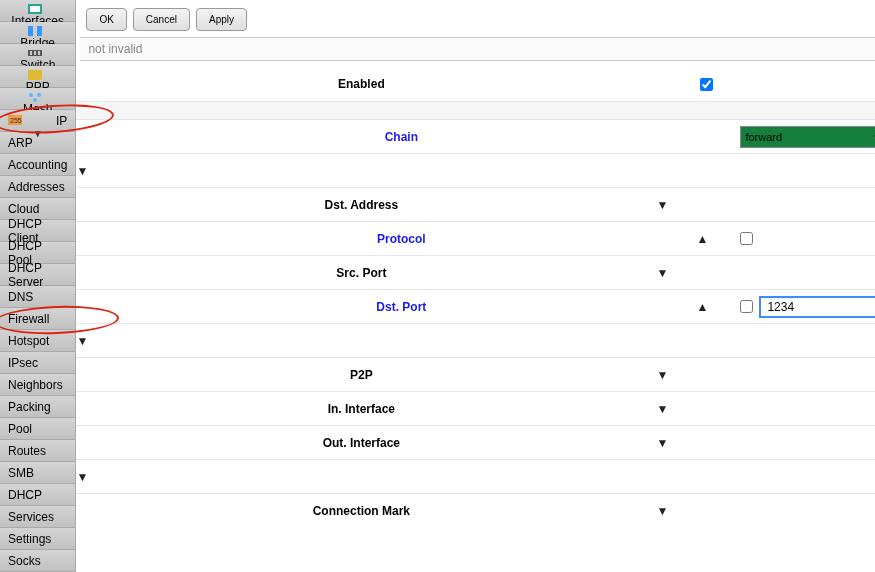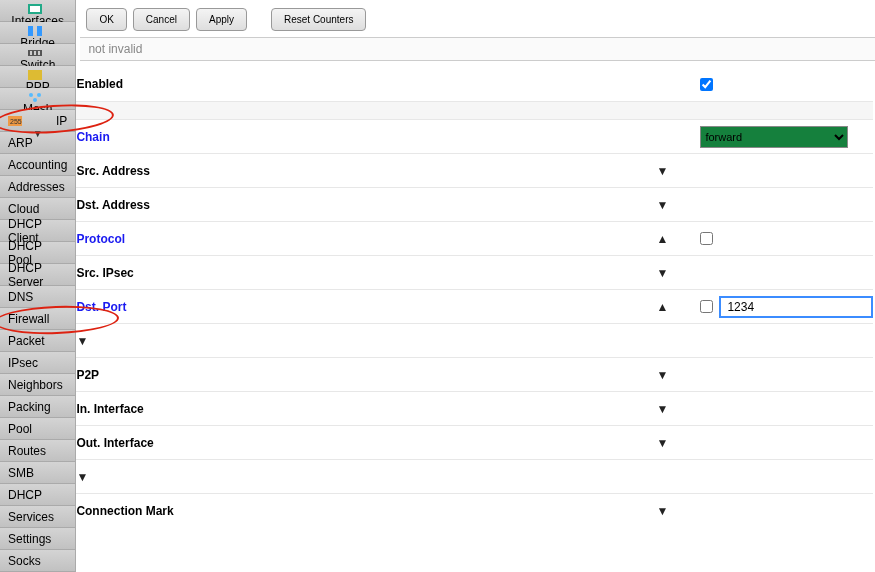--- a/index.html
+++ b/index.html
@@ -91,26 +91,26 @@
     background: #fff;
   }
   .sep-row {
     height: 18px;
     border-top: 1px solid #e7e7e7;
     background: #f6f6f6;
   }
   .row.first { border-top: none; }
   .lbl {
     width: 580px;
-    text-align: left;
+    text-align: center;
     padding-right: 10px;
     font-weight: bold;
     font-size: 12px;
   }
-  .lbl.blue { color: #1a1af0; }
+  .lbl.blue { color: #1a1af0; margin-left: 40px; }
   .toggle-col {
     width: 44px;
     text-align: left;
     display:flex; align-items:center; justify-content:flex-start;
     font-size: 12px;
     color:#222;
   }
   .ctrl {
     flex: 1;
     display: flex;
@@ -199,21 +199,21 @@
       <span class="sb-icon">
         <svg width="14" height="10">
             <circle cx="3" cy="3" r="2" fill="#5bf"></circle>
             <circle cx="11" cy="3" r="2" fill="#5bf"></circle>
             <circle cx="7" cy="8" r="2" fill="#5bf"></circle>
           </svg>
       </span>
       <span>Mesh</span>
     </div>
     <div class="sb-item expanded">
-      <span style="display:flex;align-items:center;gap:28px;">
+      <span style="display:flex;gap:28px;">
         <span class="sb-icon">
           <svg width="14" height="10">
               <rect width="14" height="10" fill="#e94"></rect>
               <text x="2" y="8" font-size="7" fill="#333">255</text>
             </svg>
         </span>
         <span>IP</span>
       </span>
       <span class="chev">▼</span>
     </div>
@@ -239,21 +239,21 @@
     <div class="sb-sub">
         <span>DHCP Server</span>
       </div>
     <div class="sb-sub">
         <span>DNS</span>
       </div>
     <div class="sb-sub">
         <span>Firewall</span>
       </div>
     <div class="sb-sub">
-        <span>Packet</span>
+        <span>Hotspot</span>
       </div>
     <div class="sb-sub">
         <span>IPsec</span>
       </div>
     <div class="sb-sub">
         <span>Neighbors</span>
       </div>
     <div class="sb-sub">
         <span>Packing</span>
       </div>
@@ -279,21 +279,20 @@
         <span>Socks</span>
       </div>
   </div>
 
   <div class="main">
     <div class="toolbar">
       <button class="btn">OK</button>
       <button class="btn">Cancel</button>
       <button class="btn">Apply</button>
       <span class="gap"></span>
-      <button class="btn">Reset Counters</button>
     </div>
 
     <div class="subbar">not invalid</div>
 
     <div class="form">
 
       <div class="row first">
         <div class="lbl">Enabled</div>
         <div class="toggle-col"></div>
         <div class="ctrl">
@@ -307,21 +306,20 @@
         <div class="lbl blue">Chain</div>
         <div class="toggle-col"></div>
         <div class="ctrl">
           <select class="sel">
             <option>forward</option>
           </select>
         </div>
       </div>
 
       <div class="row">
-        <div class="lbl">Src. Address</div>
         <div class="toggle-col">
             <span class="arrow">▼</span>
           </div>
         <div class="ctrl"></div>
       </div>
 
       <div class="row">
         <div class="lbl">Dst. Address</div>
         <div class="toggle-col">
             <span class="arrow">▼</span>
@@ -333,21 +331,21 @@
         <div class="lbl blue">Protocol</div>
         <div class="toggle-col">
             <span class="arrow">▲</span>
           </div>
         <div class="ctrl">
           <input type="checkbox" class="chk" style="">
         </div>
       </div>
 
       <div class="row">
-        <div class="lbl">Src. IPsec</div>
+        <div class="lbl">Src. Port</div>
         <div class="toggle-col">
             <span class="arrow">▼</span>
           </div>
         <div class="ctrl"></div>
       </div>
 
       <div class="row">
         <div class="lbl blue">Dst. Port</div>
         <div class="toggle-col">
             <span class="arrow">▲</span>

